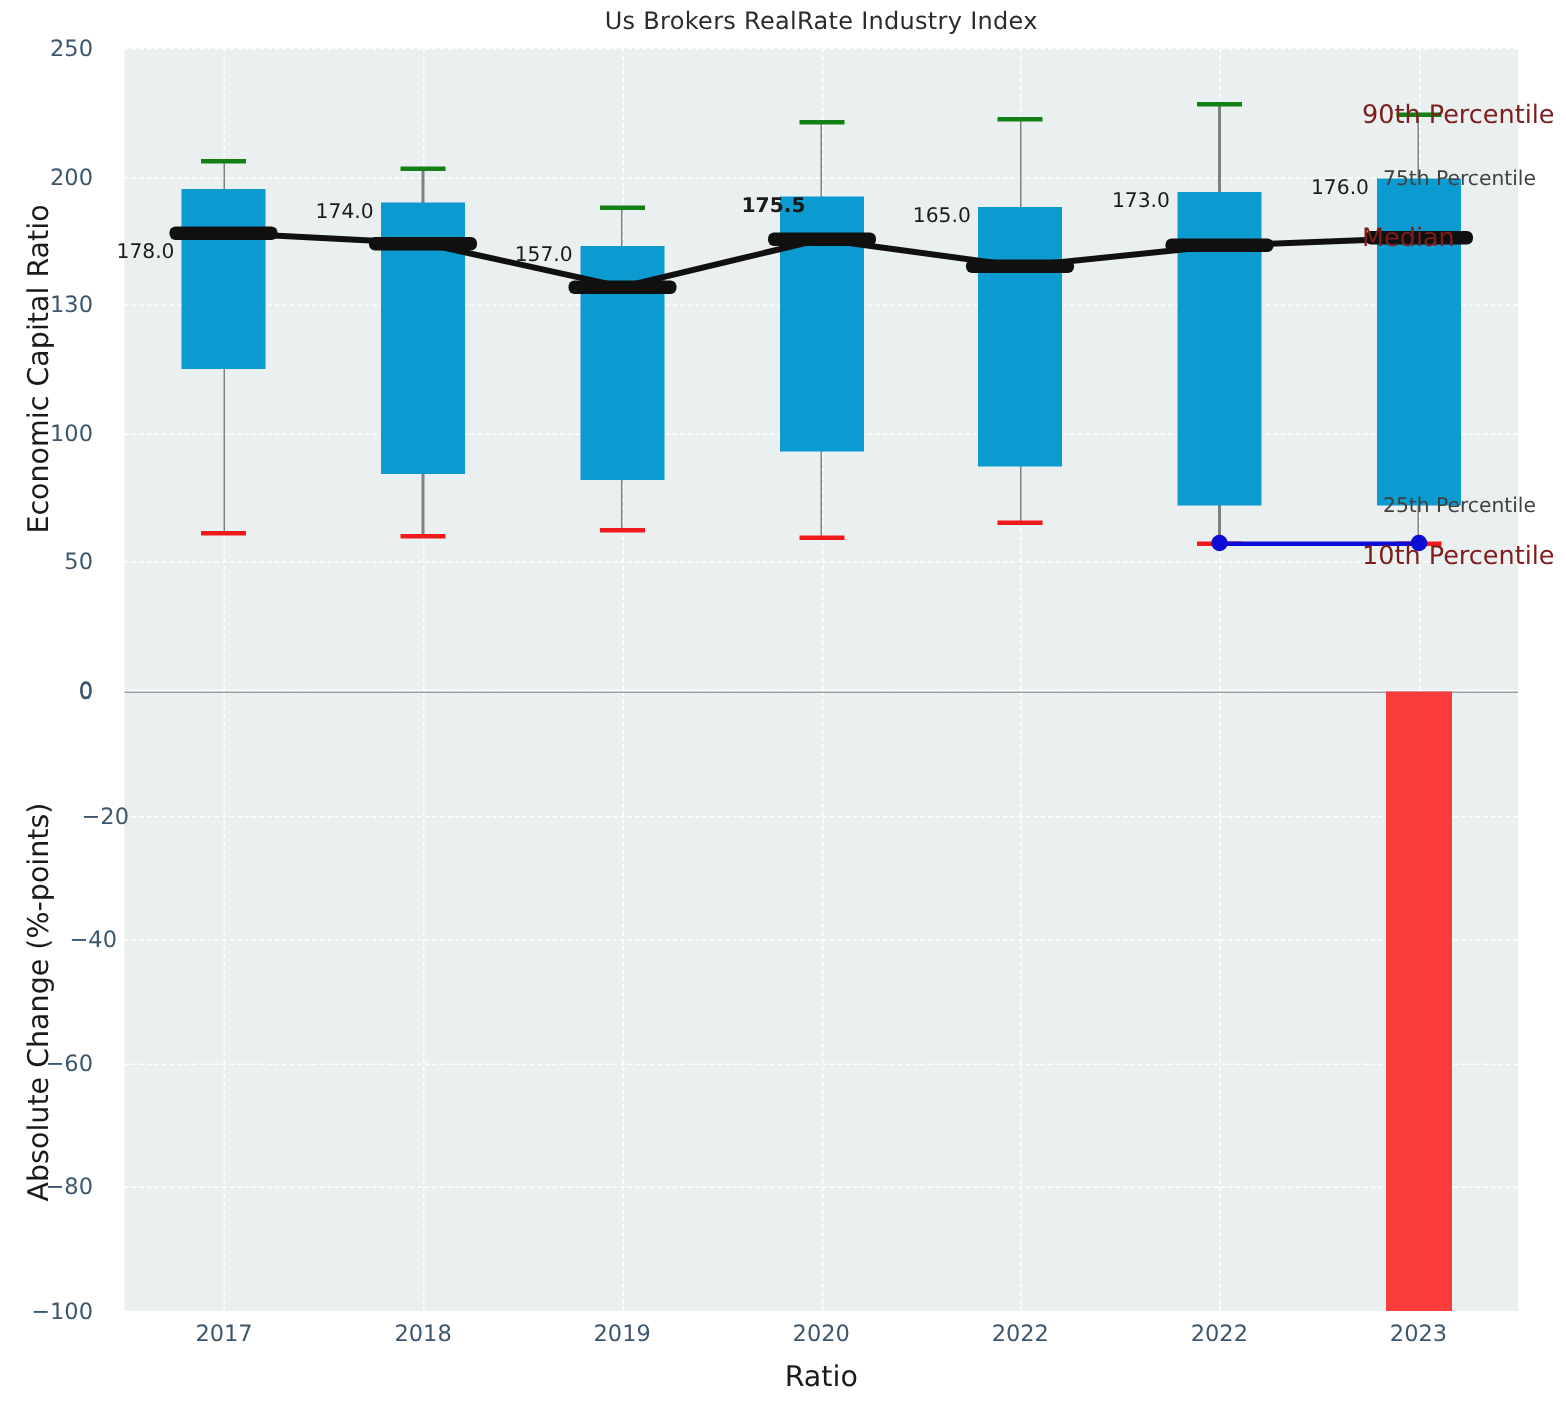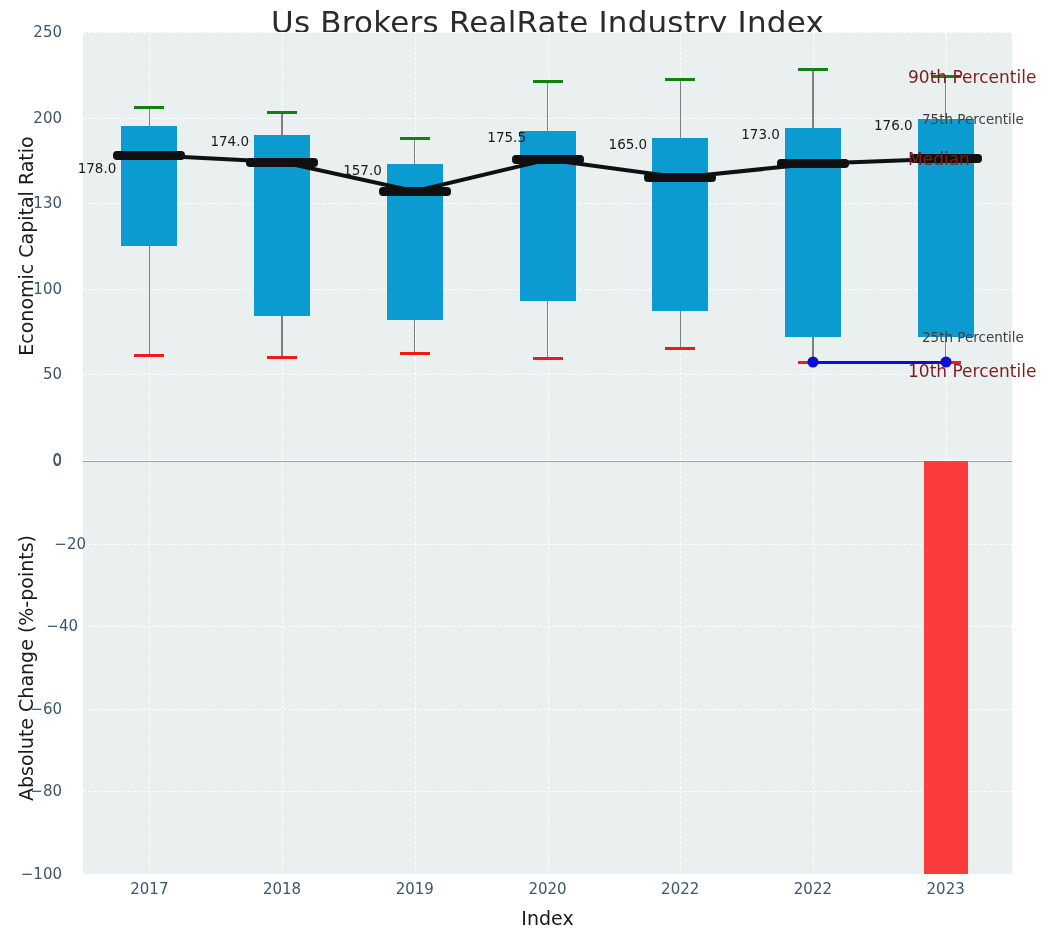--- a/index.html
+++ b/index.html
@@ -9,21 +9,21 @@
     font-family:"DejaVu Sans", sans-serif;
     overflow:hidden;
     position:relative;
   }
   #figure { position:absolute; left:0; top:0; width:1044px; height:942px; }
 
   
   #chart-title {
     position:absolute; left:83px; top:4px; width:929px;
     text-align:center;
-    font-size:31px; color:#2b2b2b; font-weight:400;
+    font-size:16px; color:#2b2b2b; font-weight:400;
     letter-spacing:.2px;
   }
 
   
   .ylabel {
     position:absolute;
     transform-origin:0 0;
     transform:rotate(-90deg);
     font-size:19px; color:#1a1a1a;
     white-space:nowrap;
@@ -127,21 +127,21 @@
 </style>
 </head>
 <body>
 
 <div id="figure">
 
   <div id="chart-title">Us Brokers RealRate Industry Index</div>
 
   <div class="ylabel" id="ylabel-top" style="left: 26px; top: 246px; transform: rotate(-90deg) translate(-50%, -50%);">Economic Capital Ratio</div>
   <div class="ylabel" id="ylabel-bottom" style="left: 26px; top: 667.5px; transform: rotate(-90deg) translate(-50%, -50%);">Absolute Change (%-points)</div>
-  <div id="xlabel">Index</div>
+  <div id="xlabel">Ratio</div>
 
   <div class="panel" id="panel-top">
       <div class="gridline-h" style="top: 342.4px;"></div>
       <div class="gridline-h" style="top: 256.8px;"></div>
       <div class="gridline-h" style="top: 171.2px;"></div>
       <div class="gridline-h" style="top: 85.6px;"></div>
       <div class="gridline-h" style="top: 0px;"></div>
       <div class="gridline-v" style="left: 66.3571px;"></div>
       <div class="gridline-v" style="left: 199.071px;"></div>
       <div class="gridline-v" style="left: 331.786px;"></div>
@@ -219,21 +219,21 @@
       <svg width="1044" height="942" style="position: absolute; left: 0px; top: 0px; pointer-events: none;">
         <polyline points="149.35714285714286,155.264 282.07142857142856,162.11200000000002 414.78571428571433,191.216 547.5,159.54400000000004 680.2142857142858,177.51999999999998 812.9285714285714,163.824 945.6428571428572,158.68800000000005" fill="none" stroke="#101010" stroke-width="4"></polyline>
       </svg>
       <div class="median-bar" style="left: 113.357px; top: 150.764px; width: 72px;"></div>
       <div class="median-label" style="left: 119.357px; top: 132.16px; margin-top: 36px;">178.0</div>
       <div class="median-bar" style="left: 246.071px; top: 157.612px; width: 72px;"></div>
       <div class="median-label" style="left: 252.071px; top: 140.72px;">174.0</div>
       <div class="median-bar" style="left: 378.786px; top: 186.716px; width: 72px;"></div>
       <div class="median-label" style="left: 384.786px; top: 169.824px;">157.0</div>
       <div class="median-bar" style="left: 511.5px; top: 155.044px; width: 72px;"></div>
-      <div class="median-label" style="left: 529px; top: 137.296px;">175.5</div>
+      <div class="median-label" style="left: 540px; top: 137.296px; font-weight: bold;">175.5</div>
       <div class="median-bar" style="left: 644.214px; top: 173.02px; width: 72px;"></div>
       <div class="median-label" style="left: 650.214px; top: 144.144px;">165.0</div>
       <div class="median-bar" style="left: 776.929px; top: 159.324px; width: 72px;"></div>
       <div class="median-label" style="left: 782.929px; top: 133.872px;">173.0</div>
       <div class="median-bar" style="left: 909.643px; top: 154.188px; width: 72px;"></div>
       <div class="median-label" style="left: 915.643px; top: 125.312px;">176.0</div>
       <div id="ms-line" style="left: 812.929px; width: 132.714px; top: 361.216px;"></div>
       <div class="ms-dot" style="left: 812.929px; top: 362.416px;"></div>
       <div class="ms-dot" style="left: 945.643px; top: 362.416px;"></div>
       <div class="change-bar" style="left: 923.643px; width: 44px; top: 461px; height: 413px;"></div>

